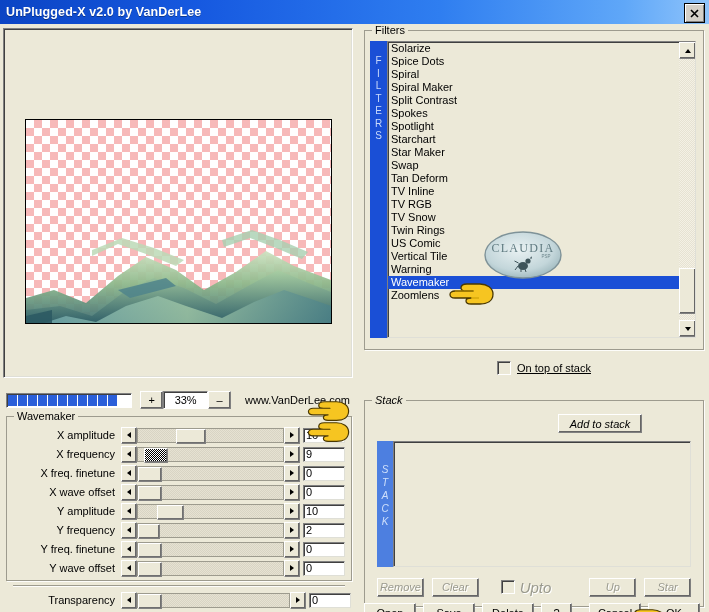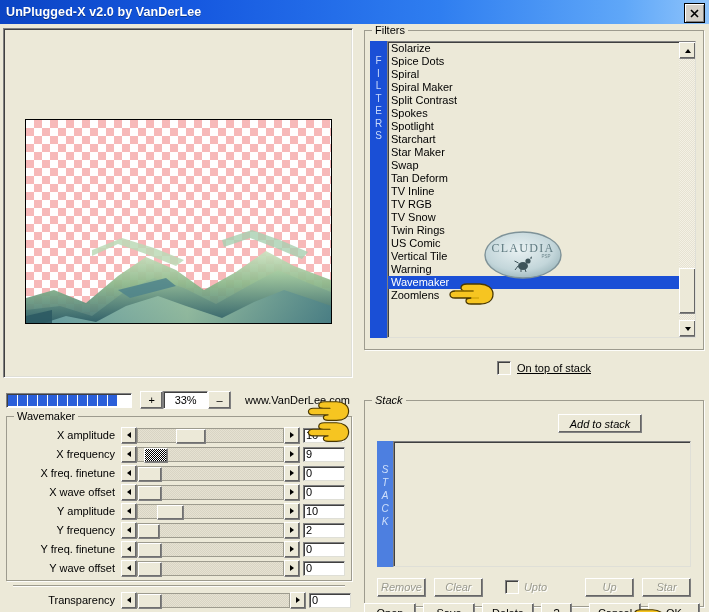--- a/index.html
+++ b/index.html
@@ -265,21 +265,21 @@
   .stackbox {
     flex:1; background:#ece9d8;
     border:1px solid #808080; border-right-color:#dfdfd7; border-bottom-color:#dfdfd7;
     box-shadow: inset 1px 1px 0 #404040;
   }
   .stackbtns {
     position:absolute; left:12px; top:176px; width:314px; height:20px;
     display:flex; align-items:center;
   }
   .stackbtns .btn { width:52px; height:19px; }
-  .upto { display:flex; align-items:center; gap:5px; font-size:11px; color:#9a9a8e; text-shadow:1px 1px 0 #fff; }
+  .upto { display:flex; align-items:center; gap:5px; font-size:15px; color:#9a9a8e; text-shadow:1px 1px 0 #fff; }
 
   
   .bottombar {
     position:absolute; left:8px; top:578px; width:338px; height:22px;
     display:flex; align-items:center; gap:7px;
   }
   .bottombar .btn { width:52px; height:21px; }
   .bottombar .btn.small { width:31px; }
 
   

